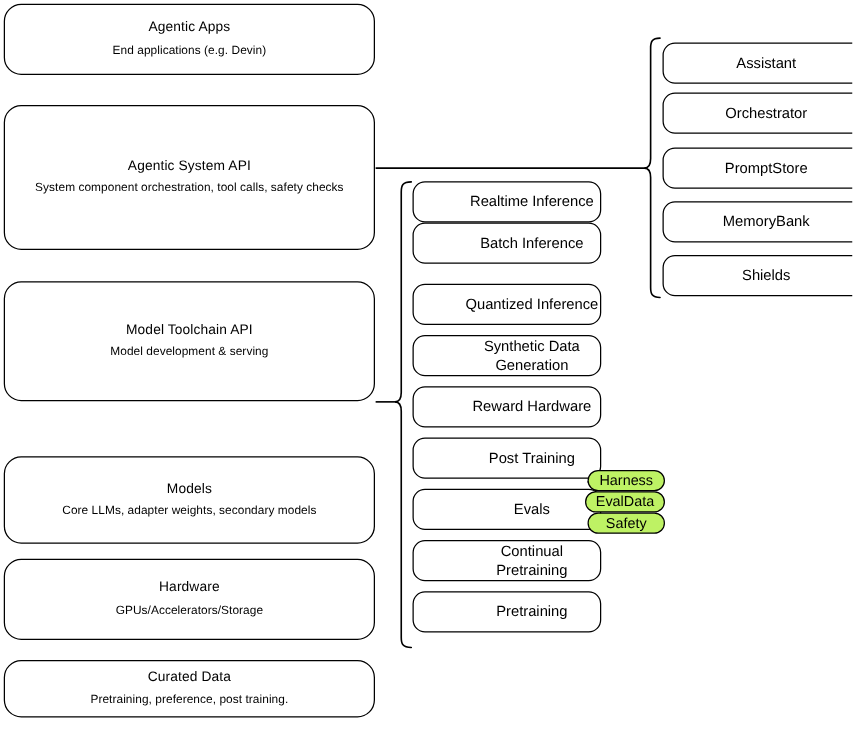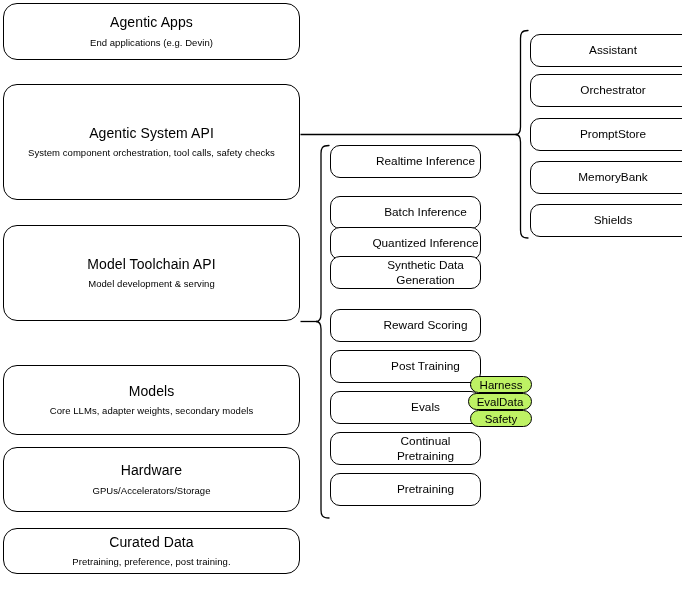--- a/index.html
+++ b/index.html
@@ -35,21 +35,21 @@
     line-height: 1.25;
   }
 
   
   .layer {
     left: 3px;
     width: 297px;
     border-radius: 14px;
   }
   .layer .ttl {
-    font-size: 14px;
+    font-size: 11px;
     letter-spacing: .1px;
   }
   .layer .sub {
     font-size: 9.5px;
     margin-top: 5px;
     letter-spacing: .05px;
   }
 
   
   .mid {
@@ -153,31 +153,31 @@
   </div>
 
   <div class="node layer" style="top:528px;height:46px;">
     <div class="ttl">Curated Data</div>
     <div class="sub">Pretraining, preference, post training.</div>
   </div>
 
   <div class="node mid" style="top:145px;">
     <span>Realtime Inference</span>
   </div>
-  <div class="node mid" style="top:196px;text-align:center;">
+  <div class="node mid" style="top:178px;text-align:center;">
     <span>Batch Inference</span>
   </div>
   <div class="node mid" style="top:227px;">
     <span>Quantized Inference</span>
   </div>
-  <div class="node mid" style="top:256px;align-items:flex-end;">
+  <div class="node mid" style="top:268px;align-items:flex-end;">
     <span>Synthetic Data Generation</span>
   </div>
   <div class="node mid" style="top:309px;">
-    <span>Reward Scoring</span>
+    <span>Reward Hardware</span>
   </div>
   <div class="node mid" style="top:391px;">
     <span>Evals</span>
   </div>
   <div class="node mid" style="top:350px;">
     <span>Post Training</span>
   </div>
   <div class="node mid" style="top:432px;">
     <span>Continual Pretraining</span>
   </div>

